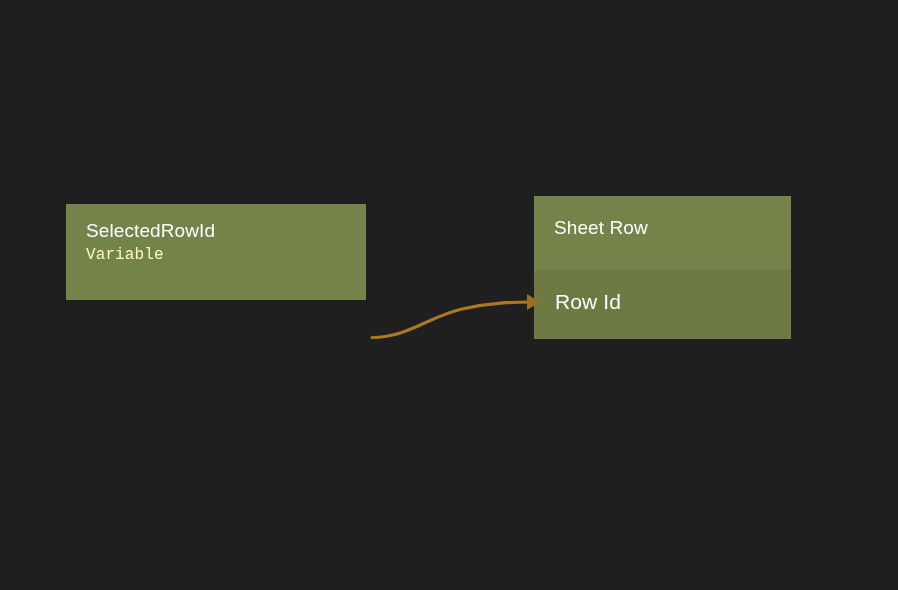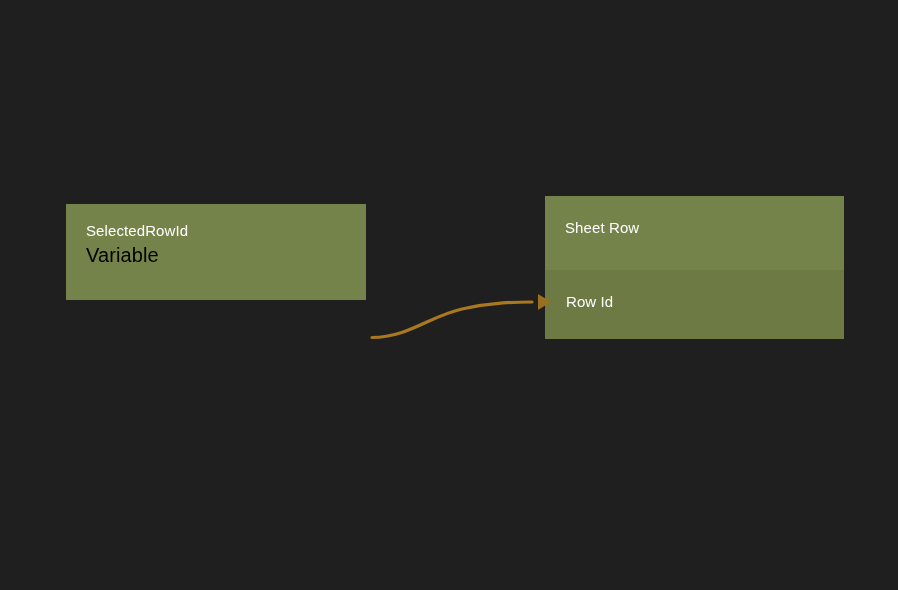--- a/index.html
+++ b/index.html
@@ -37,31 +37,32 @@
     box-sizing: border-box;
     overflow: visible;
   }
   .node-header {
     box-sizing: border-box;
     background: #74834a;
     padding: 14px 20px 10px 20px;
   }
   .node-title {
     color: #ffffff;
-    font-size: 15px;
+    font-size: 19px;
     line-height: 25px;
     letter-spacing: 0.1px;
     white-space: nowrap;
   }
   .node-subtitle {
-    color: #000000;
-    font-size: 20px;
+    color: #fef9c3;
+    font-size: 16px;
     line-height: 24px;
     letter-spacing: 0.1px;
     white-space: nowrap;
+    font-family: Liberation Mono, monospace;
   }
   .node-body {
     box-sizing: border-box;
     background: #6d7a44;
   }
 
   
   .port-row {
     position: relative;
     box-sizing: border-box;
@@ -72,21 +73,21 @@
   .port-row.out {
     justify-content: flex-end;
     padding-right: 19px;
   }
   .port-row.in {
     justify-content: flex-start;
     padding-left: 21px;
   }
   .port-label {
     color: #ffffff;
-    font-size: 15px;
+    font-size: 21px;
     line-height: 22px;
     letter-spacing: 0.1px;
   }
 
   
   .port-dot {
     position: absolute;
     width: 14px;
     height: 14px;
     border-radius: 50%;
@@ -112,21 +113,21 @@
 
   <div class="node" id="node-selected-row-id" style="left:66px; top:204px; width:300px; height:170px;">
 
     <div class="node-header" style="height:96px;">
       <div class="node-title">SelectedRowId</div>
       <div class="node-subtitle">Variable</div>
     </div>
 
   </div>
 
-  <div class="node" id="node-sheet-row" style="left:534px; top:196px; width:299px; height:143px;margin-left:11px;">
+  <div class="node" id="node-sheet-row" style="left:534px; top:196px; width:257px; height:143px;">
 
     <div class="node-header" style="height:74px; padding-top:19px;">
       <div class="node-title">Sheet Row</div>
     </div>
 
     <div class="node-body" style="height:69px;">
       <div class="port-row in" style="height:64px;">
         <span class="port-arrow" style="left:-7px; top:24px;"></span>
         <span class="port-label">Row Id</span>
       </div>

